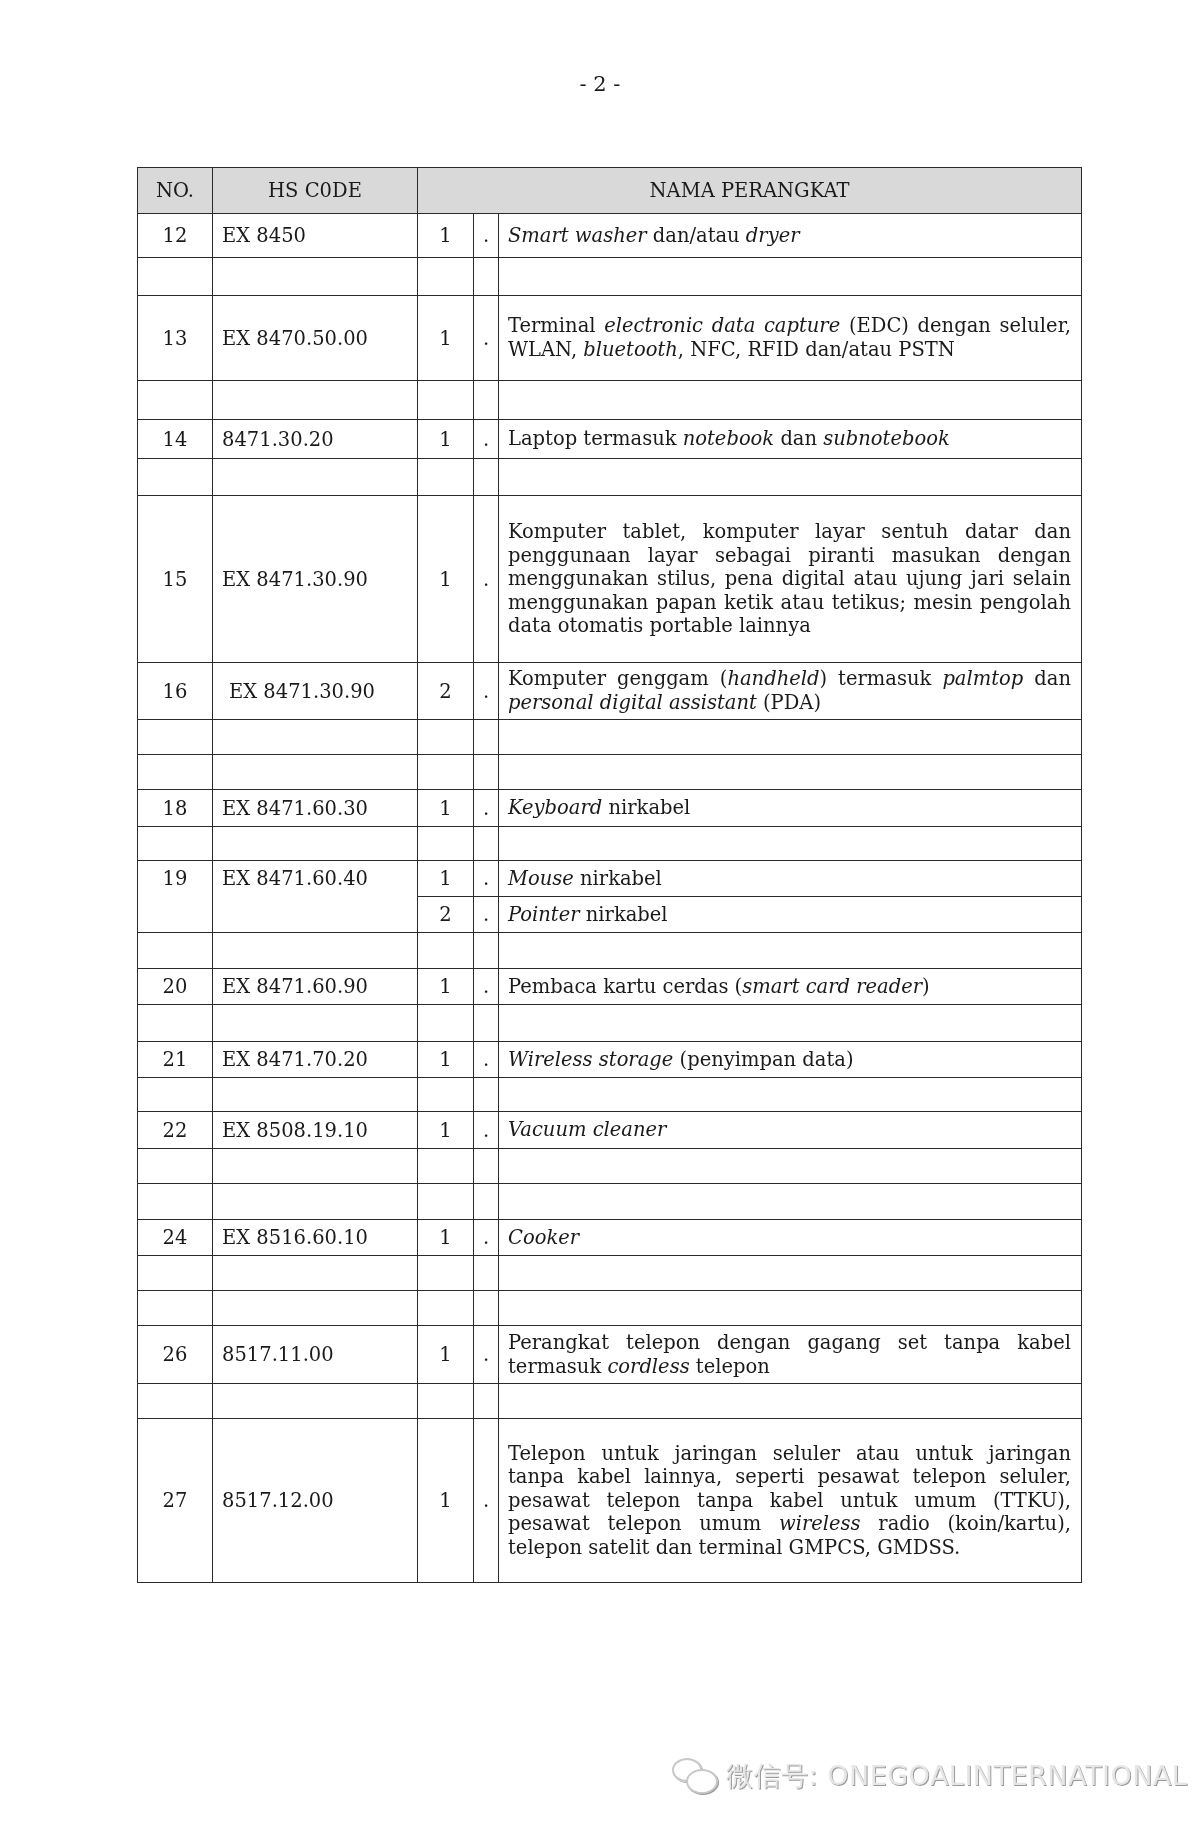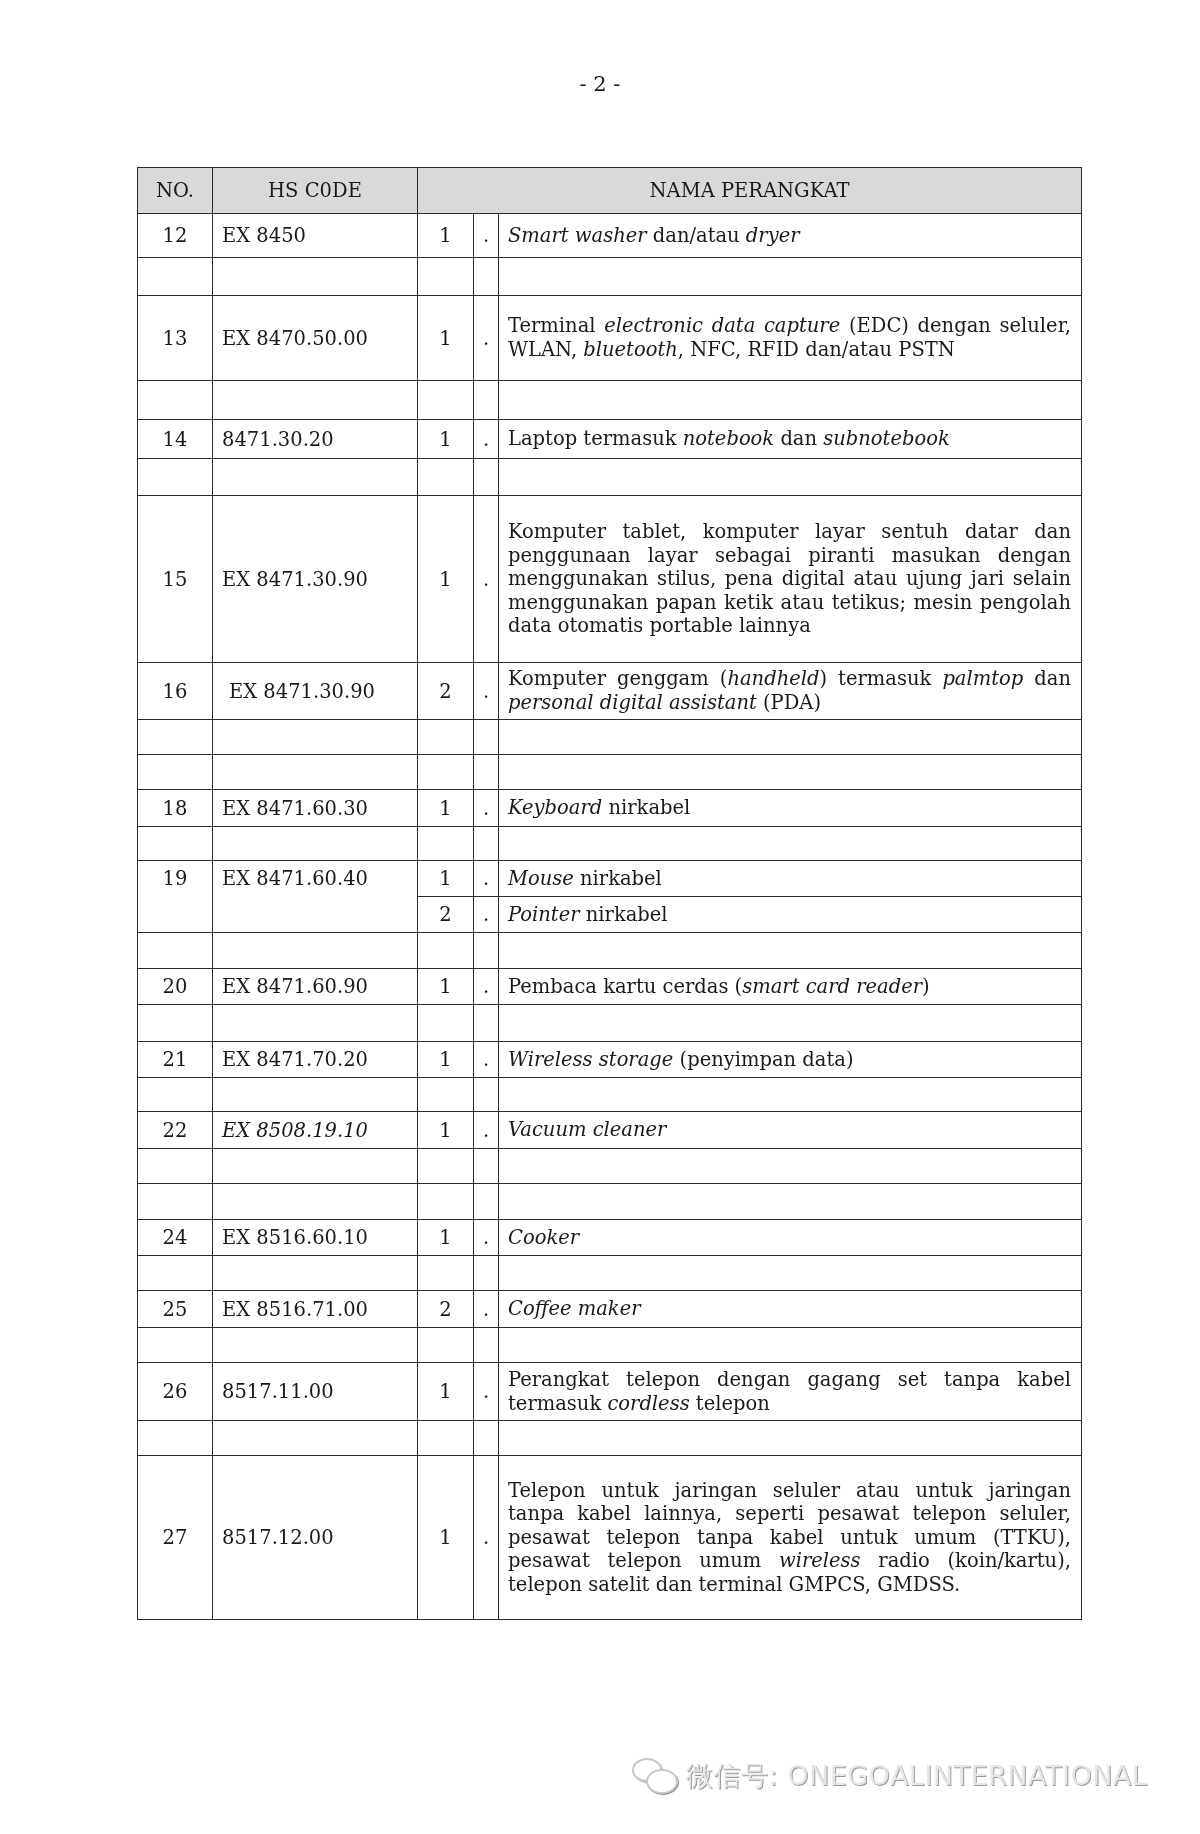--- a/index.html
+++ b/index.html
@@ -16,21 +16,21 @@
   td.no { text-align: center; }
   td.hs-code { padding-left: 9px !important; white-space: nowrap; }
   td.hs-code.indent { padding-left: 16px !important; }
   td.sub { text-align: center; }
   td.dot { text-align: center; }
   td.desc { padding: 0 10px 0 9px !important; text-align: justify; line-height: 23.6px; }
   td.desc i { font-style: italic; }
   tr.blank td { height: 35px; }
   .nob-top td.no, .nob-top td.hs-code { border-top: none; }
   .nob-bot td.no, .nob-bot td.hs-code { border-bottom: none; }
-  .watermark { position: absolute; left: 632px; top: 1756px; height: 40px; display: flex;
+  .watermark { position: absolute; left: 672px; top: 1756px; height: 40px; display: flex;
                align-items: center; gap: 8px; color: #e6e6e6;
                text-shadow: 1px 1px 0 #9a9a9a, -1px -1px 0 #ffffff; font-family: "DejaVu Sans", sans-serif;
                font-size: 27px; letter-spacing: 0.5px; }
   .wechat-icon { width: 46px; height: 36px; position: relative; }
   .wechat-icon .b1 { position: absolute; left: 0; top: 0; width: 26px; height: 20px; border: 2px solid #c8c8c8;
                      border-radius: 50%; box-shadow: 1px 1px 0 #999; }
   .wechat-icon .b2 { position: absolute; left: 14px; top: 11px; width: 28px; height: 21px; border: 2px solid #c8c8c8;
                      border-radius: 50%; background: #fff; box-shadow: 1px 1px 0 #999; }
 </style>
 </head>
@@ -182,21 +182,21 @@
       </tr>
       <tr class="blank">
         <td style="height: 33px;"></td>
         <td style="height: 33px;"></td>
         <td style="height: 33px;"></td>
         <td style="height: 33px;"></td>
         <td style="height: 33px;"></td>
       </tr>
       <tr>
         <td class="no" style="height: 36px;">22</td>
-        <td class="hs-code" style="height: 36px; font-style: italic;">EX 8508.19.10</td>
+        <td class="hs-code" style="height: 36px;">EX 8508.19.10</td>
         <td class="sub" style="height: 36px;">1</td>
         <td class="dot" style="height: 36px;">.</td>
         <td class="desc" style="height: 36px;"><i>Vacuum cleaner</i></td>
       </tr>
       <tr class="blank">
         <td style="height: 34px;"></td>
         <td style="height: 34px;"></td>
         <td style="height: 34px;"></td>
         <td style="height: 34px;"></td>
         <td style="height: 34px;"></td>
@@ -214,27 +214,20 @@
         <td class="sub" style="height: 35px;">1</td>
         <td class="dot" style="height: 35px;">.</td>
         <td class="desc" style="height: 35px;"><i>Cooker</i></td>
       </tr>
       <tr class="blank">
         <td style="height: 34px;"></td>
         <td style="height: 34px;"></td>
         <td style="height: 34px;"></td>
         <td style="height: 34px;"></td>
         <td style="height: 34px;"></td>
-      </tr>
-      <tr>
-        <td class="no" style="height: 36px;">25</td>
-        <td class="hs-code" style="height: 36px;">EX 8516.71.00</td>
-        <td class="sub" style="height: 36px;">2</td>
-        <td class="dot" style="height: 36px;">.</td>
-        <td class="desc" style="height: 36px;"><i>Coffee maker</i></td>
       </tr>
       <tr class="blank">
         <td style="height: 34px;"></td>
         <td style="height: 34px;"></td>
         <td style="height: 34px;"></td>
         <td style="height: 34px;"></td>
         <td style="height: 34px;"></td>
       </tr>
       <tr>
         <td class="no" style="height: 57px;">26</td>

